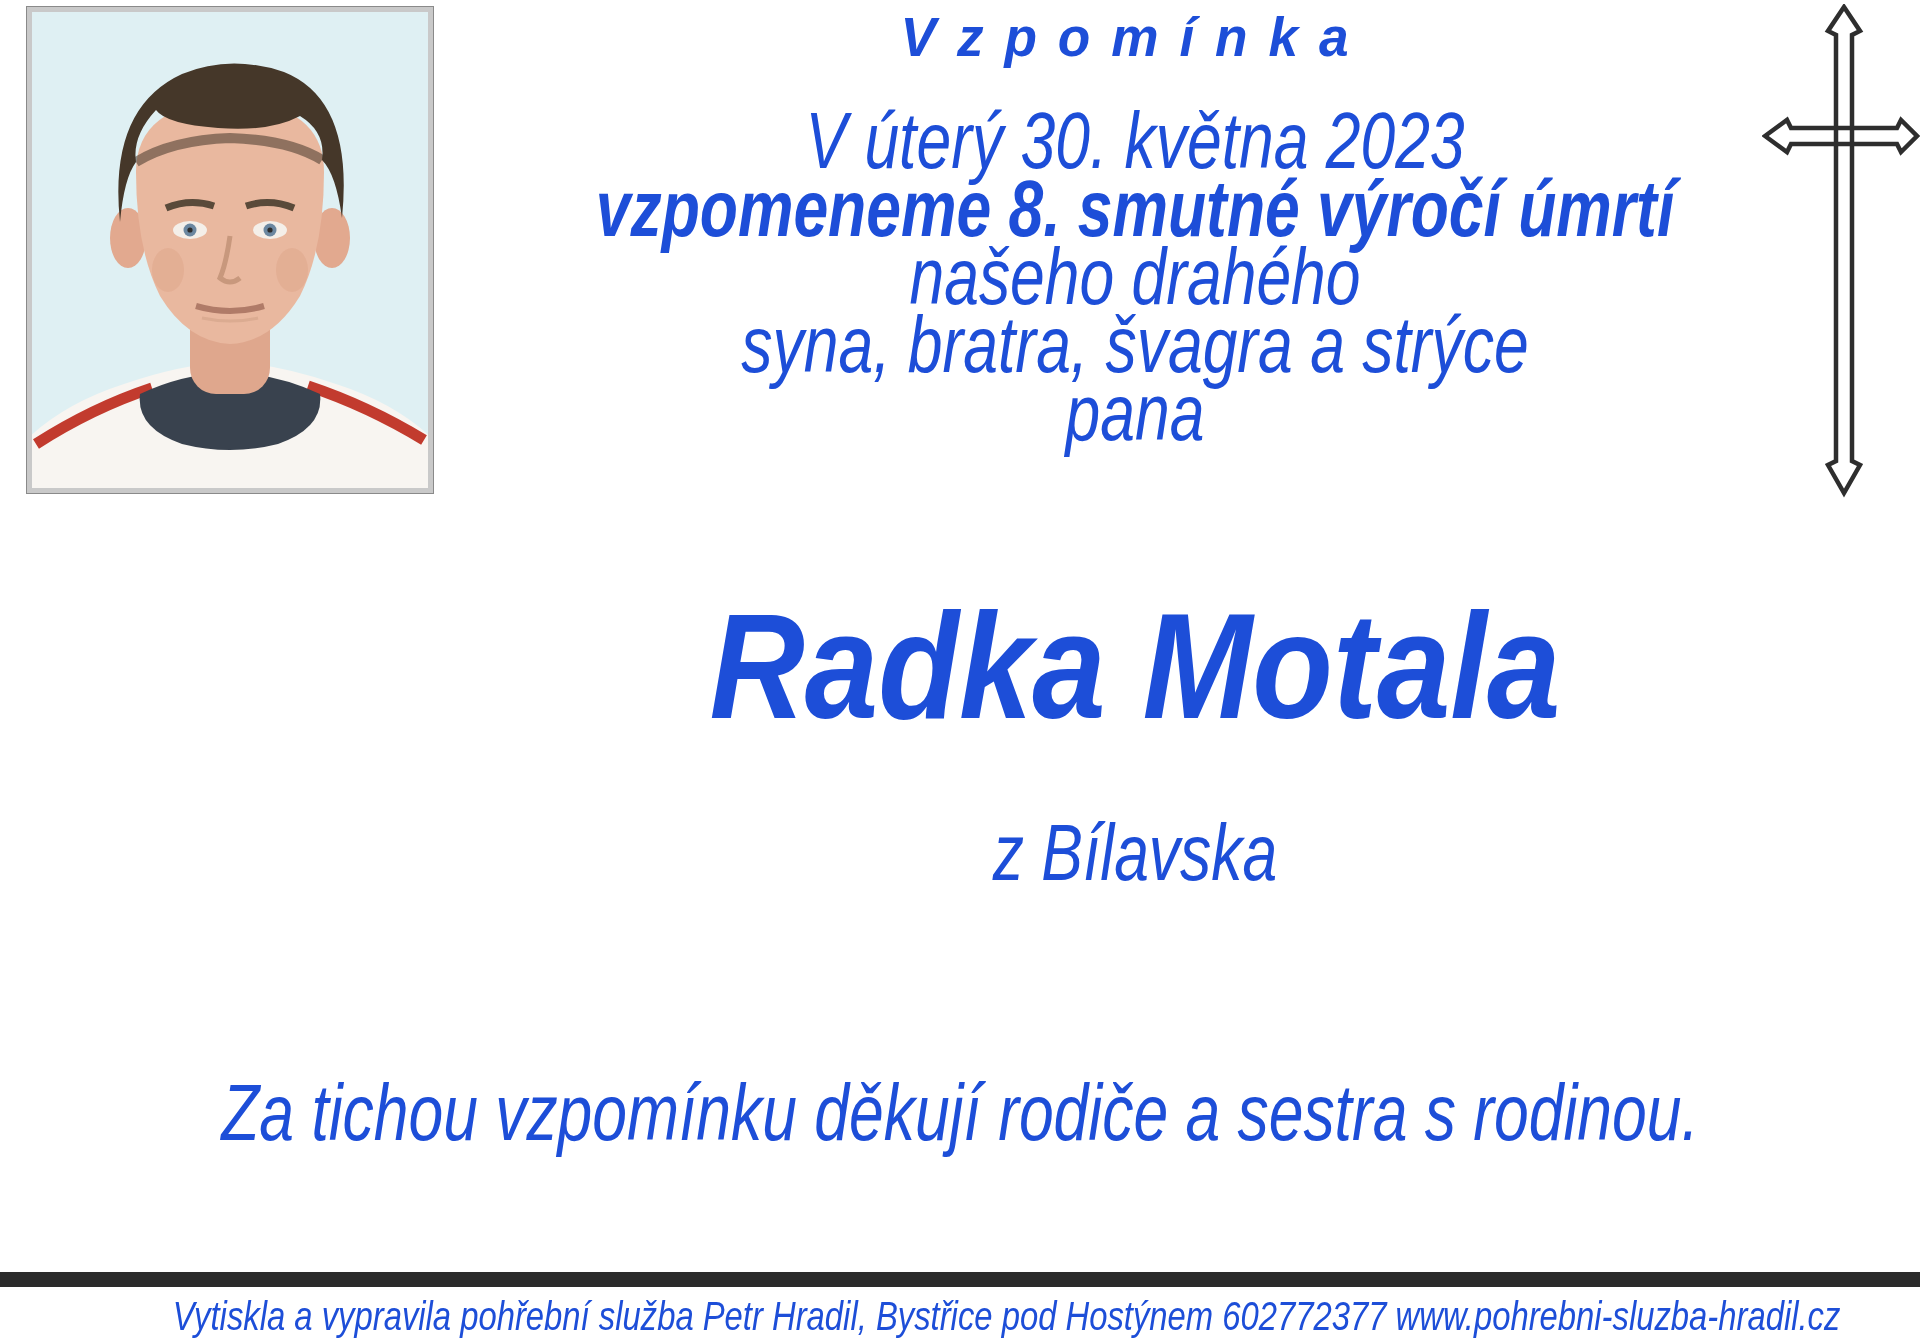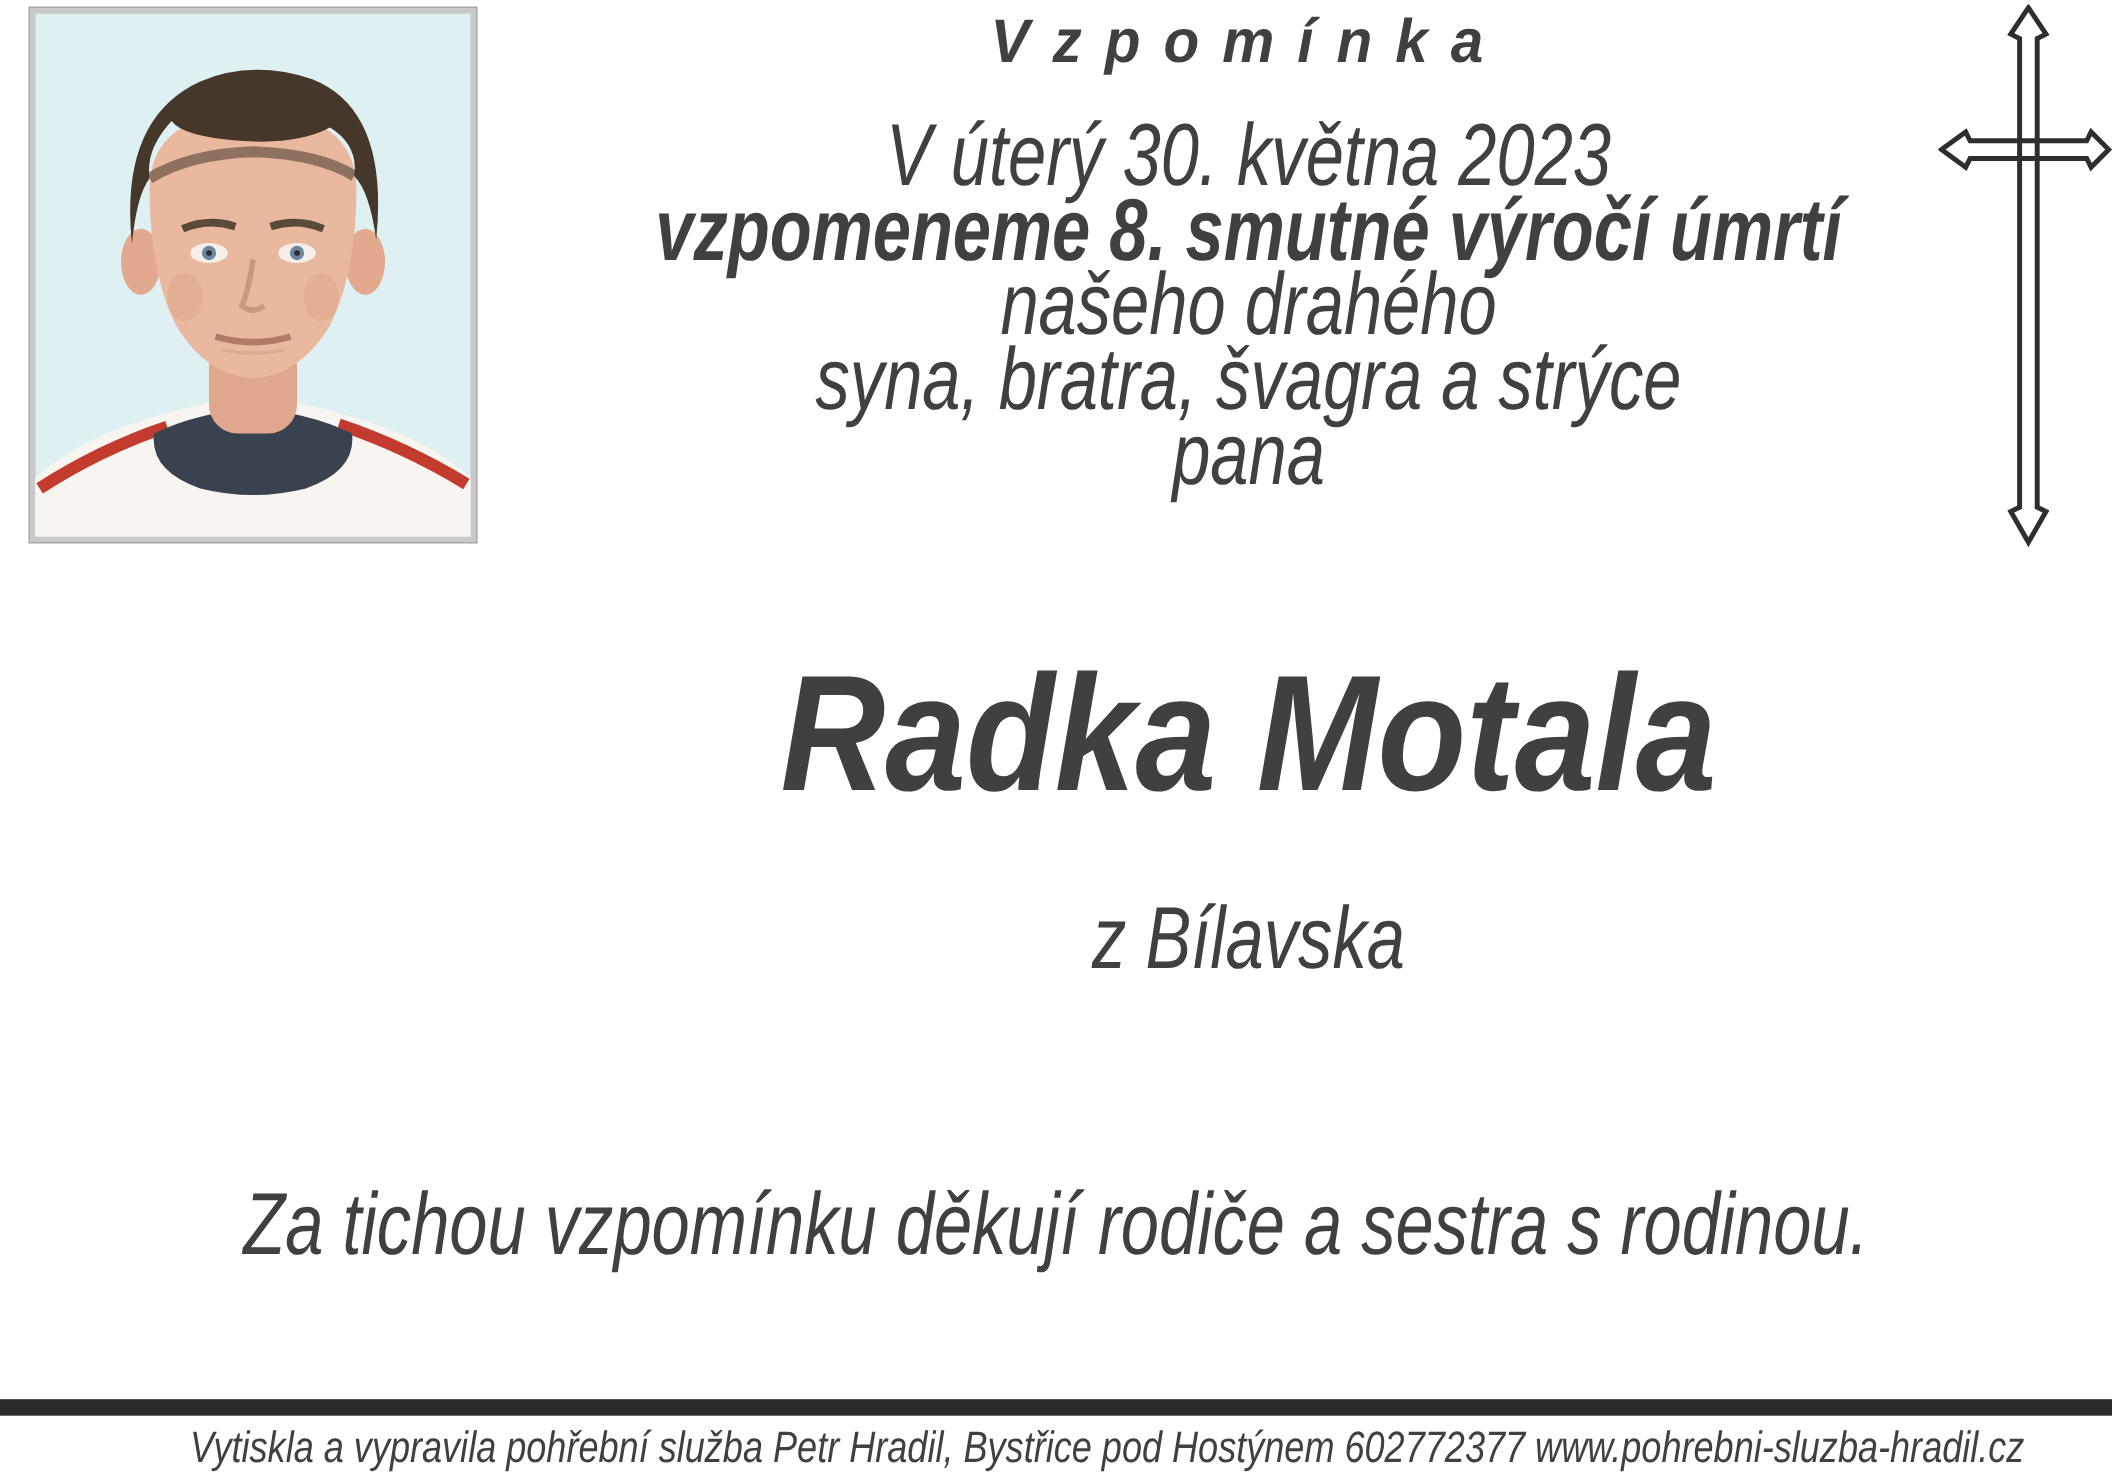--- a/index.html
+++ b/index.html
@@ -2,21 +2,21 @@
 <html><head>
 <meta charset="utf-8">
 <style>
   html,body{margin:0;padding:0;background:#fff;}
   #card{
     position:relative;
     width:1920px;height:1343px;
     background:#ffffff;
     overflow:hidden;
     font-family:"Liberation Sans","DejaVu Sans",sans-serif;
-    color:#404040;
+    color:#1d4ed8;
   }
   
   #photo-frame{
     position:absolute;left:27px;top:7px;width:396px;height:476px;
     border:5px solid #c9c9c9;
     outline:1px solid #8a8a8a;
     box-shadow: inset 0 0 0 1px #8a8a8a;
     background:#d9edf1;
   }
   #photo-frame svg{display:block;width:100%;height:100%;}

